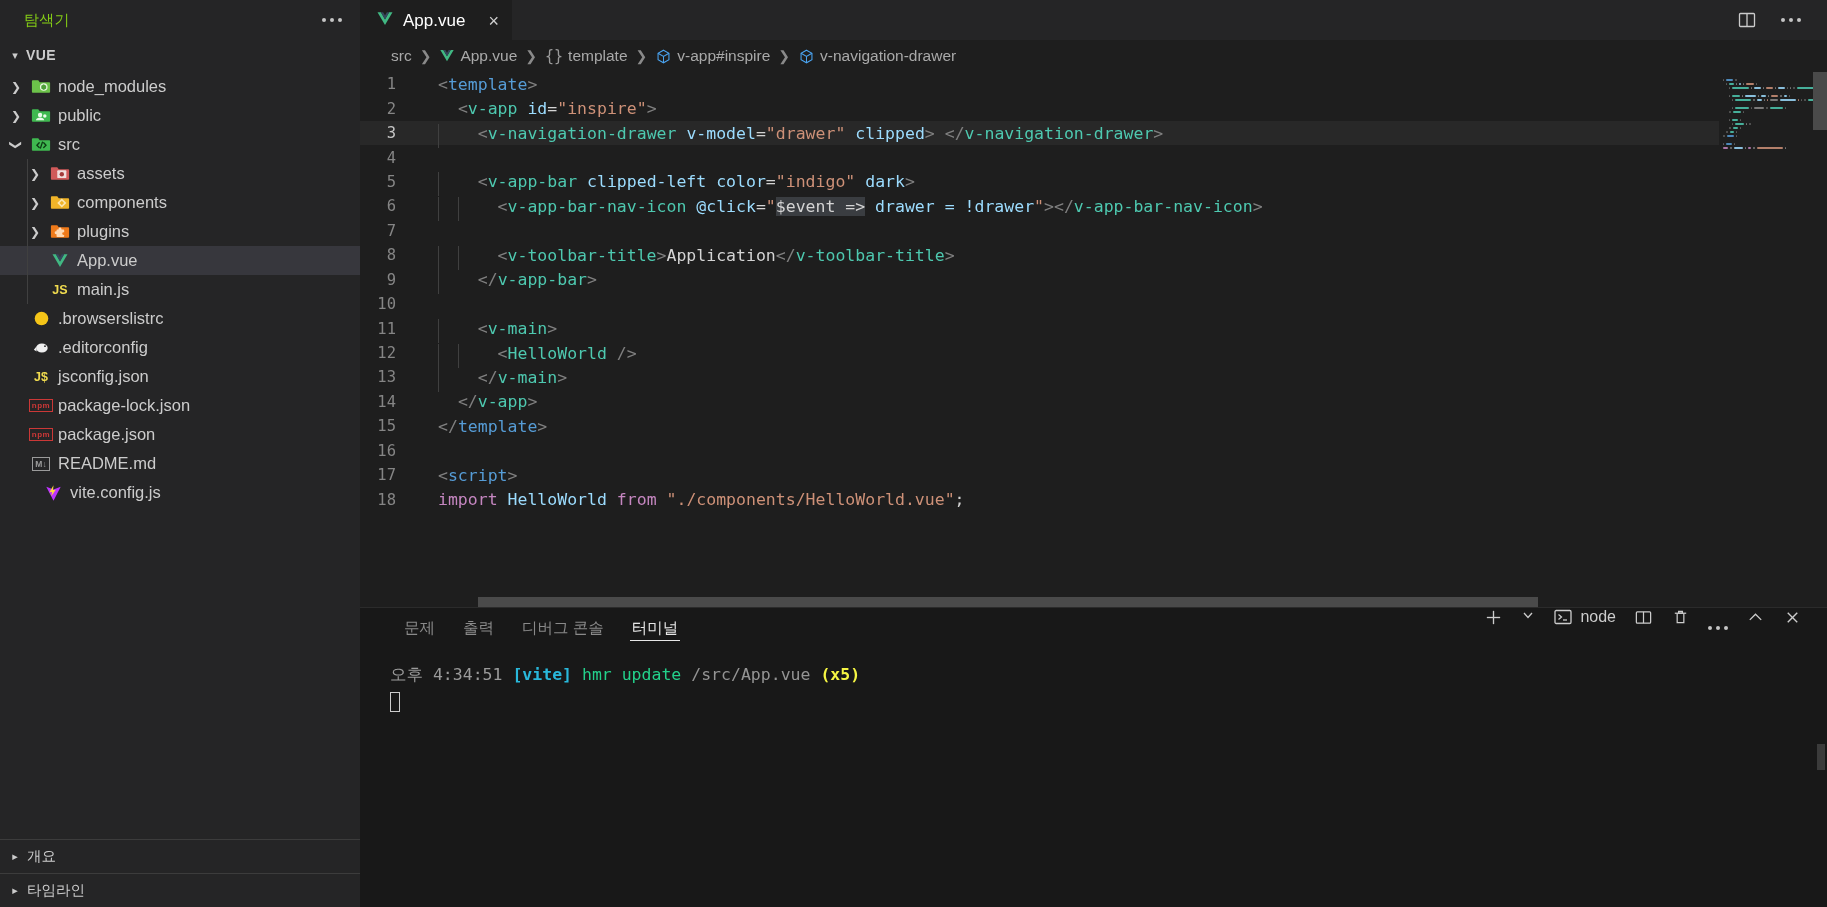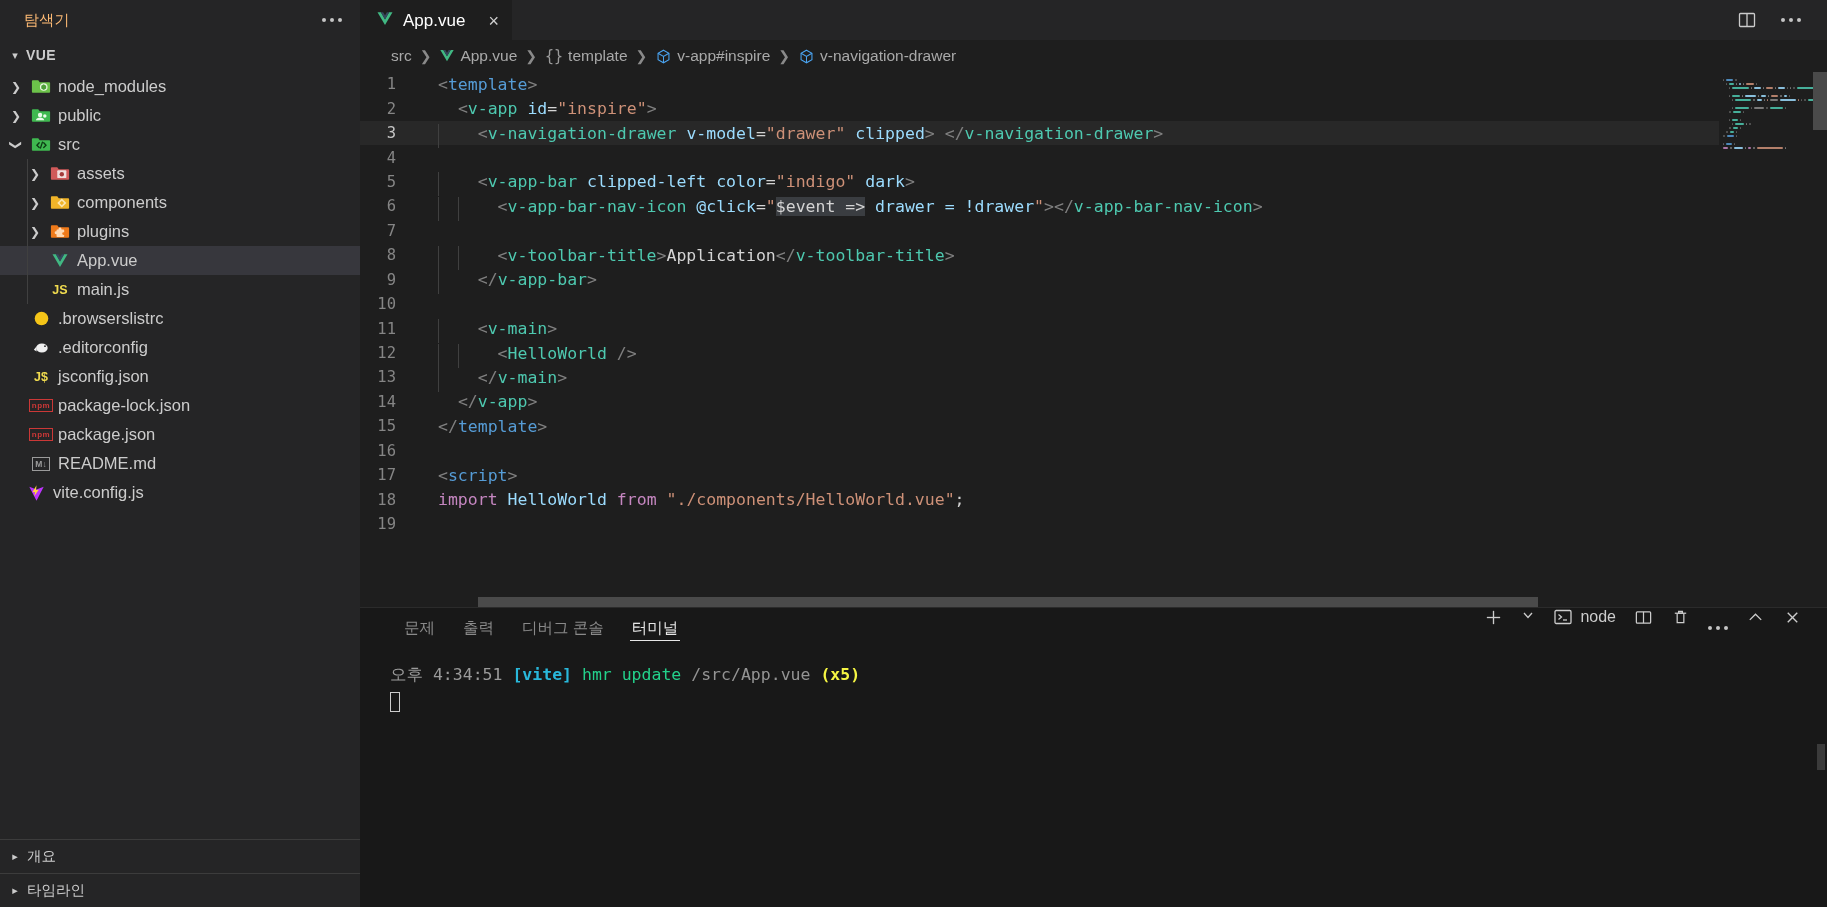--- a/index.html
+++ b/index.html
@@ -17,21 +17,21 @@
     background: #252526;
     display: flex; flex-direction: column;
     flex: 0 0 360px;
     position: relative;
   }
   .sidebar-header {
     height: 40px; display: flex; align-items: center;
     padding: 0 12px 0 24px; justify-content: space-between;
   }
   .sidebar-title {
-    font-size: 15px; color: #fdba74; letter-spacing: .3px;
+    font-size: 15px; color: #84cc16; letter-spacing: .3px;
   }
   .dots-btn {
     display: flex; gap: 4px; align-items: center; padding: 6px 6px; cursor: pointer;
   }
   .dots-btn i { width: 4px; height: 4px; background: #c5c5c5; border-radius: 50%; display: block; }
 
   .section-head {
     height: 30px; display: flex; align-items: center; gap: 4px;
     padding-left: 8px; cursor: pointer;
   }
@@ -320,21 +320,21 @@
           </span>
           <span class="name">package.json</span>
         </div>
         <div class="row" style="padding-left: 8px;">
           <span class="chev">&nbsp;</span>
           <span class="ficon">
             <span style="font:bold 8.5px 'Liberation Sans',sans-serif;color:#9b9b9b;border:1.4px solid #9b9b9b;padding:1px 2px;">M↓</span>
           </span>
           <span class="name">README.md</span>
         </div>
-        <div class="row" style="padding-left: 3px; align-items: center;">
+        <div class="row" style="padding-left: 20px; align-items: center;">
           <span class="chev">&nbsp;</span>
           <span class="ficon">
             <svg width="17" height="18" viewBox="0 0 18 20">
               <path d="M1 3l8 15.5L17 3 9 6z" fill="#bd34fe"></path>
               <path d="M9 1.5L4.5 9.3l3-.4-1 4.8 5-7.3-3 .4z" fill="#ffd83d"></path>
             </svg>
           </span>
           <span class="name">vite.config.js</span>
         </div>
       </div>
@@ -437,21 +437,20 @@
           <div class="codeline"><span class="ln">9</span><span class="ctxt2" style="position: relative; display: inline-block; padding-left: 20px;"><span class="guide" style="left: 20px;"></span><span style="white-space: pre;">    </span><span class="punc">&lt;/</span><span class="comp">v-app-bar</span><span class="punc">&gt;</span></span></div>
           <div class="codeline"><span class="ln">10</span><span class="ctxt2" style="position: relative; display: inline-block; padding-left: 20px;"><span style="white-space: pre;"></span></span></div>
           <div class="codeline"><span class="ln">11</span><span class="ctxt2" style="position: relative; display: inline-block; padding-left: 20px;"><span class="guide" style="left: 20px;"></span><span style="white-space: pre;">    </span><span class="punc">&lt;</span><span class="comp">v-main</span><span class="punc">&gt;</span></span></div>
           <div class="codeline"><span class="ln">12</span><span class="ctxt2" style="position: relative; display: inline-block; padding-left: 20px;"><span class="guide" style="left: 20px;"></span><span class="guide" style="left: 39.88px;"></span><span style="white-space: pre;">      </span><span class="punc">&lt;</span><span class="comp">HelloWorld</span><span class="plain"> </span><span class="punc">/&gt;</span></span></div>
           <div class="codeline"><span class="ln">13</span><span class="ctxt2" style="position: relative; display: inline-block; padding-left: 20px;"><span class="guide" style="left: 20px;"></span><span style="white-space: pre;">    </span><span class="punc">&lt;/</span><span class="comp">v-main</span><span class="punc">&gt;</span></span></div>
           <div class="codeline"><span class="ln">14</span><span class="ctxt2" style="position: relative; display: inline-block; padding-left: 20px;"><span style="white-space: pre;">  </span><span class="punc">&lt;/</span><span class="comp">v-app</span><span class="punc">&gt;</span></span></div>
           <div class="codeline"><span class="ln">15</span><span class="ctxt2" style="position: relative; display: inline-block; padding-left: 20px;"><span style="white-space: pre;"></span><span class="punc">&lt;/</span><span class="tag">template</span><span class="punc">&gt;</span></span></div>
           <div class="codeline"><span class="ln">16</span><span class="ctxt2" style="position: relative; display: inline-block; padding-left: 20px;"><span style="white-space: pre;"></span></span></div>
           <div class="codeline"><span class="ln">17</span><span class="ctxt2" style="position: relative; display: inline-block; padding-left: 20px;"><span style="white-space: pre;"></span><span class="punc">&lt;</span><span class="tag">script</span><span class="punc">&gt;</span></span></div>
           <div class="codeline"><span class="ln">18</span><span class="ctxt2" style="position: relative; display: inline-block; padding-left: 20px;"><span style="white-space: pre;"></span><span class="kw">import</span><span class="plain"> </span><span class="attr">HelloWorld</span><span class="plain"> </span><span class="kw">from</span><span class="plain"> </span><span class="str">"./components/HelloWorld.vue"</span><span class="plain">;</span></span></div>
-          <div class="codeline"><span class="ln">19</span><span class="ctxt2" style="position: relative; display: inline-block; padding-left: 20px;"><span style="white-space: pre;"></span></span></div>
         </div>
       <div class="minimap" id="minimap">
           <div class="mm-line" style="padding-left: 4px;">
             <span class="mm-seg" style="width: 1.2px; background: rgb(106, 106, 106);"></span>
             <span class="mm-seg" style="width: 7.2px; background: rgb(86, 156, 214);"></span>
             <span class="mm-seg" style="width: 1.2px; background: rgb(106, 106, 106);"></span>
           </div>
           <div class="mm-line" style="padding-left: 7px;">
             <span class="mm-seg" style="width: 1.2px; background: rgb(106, 106, 106);"></span>
             <span class="mm-seg" style="width: 4.5px; background: rgb(78, 201, 176);"></span>

